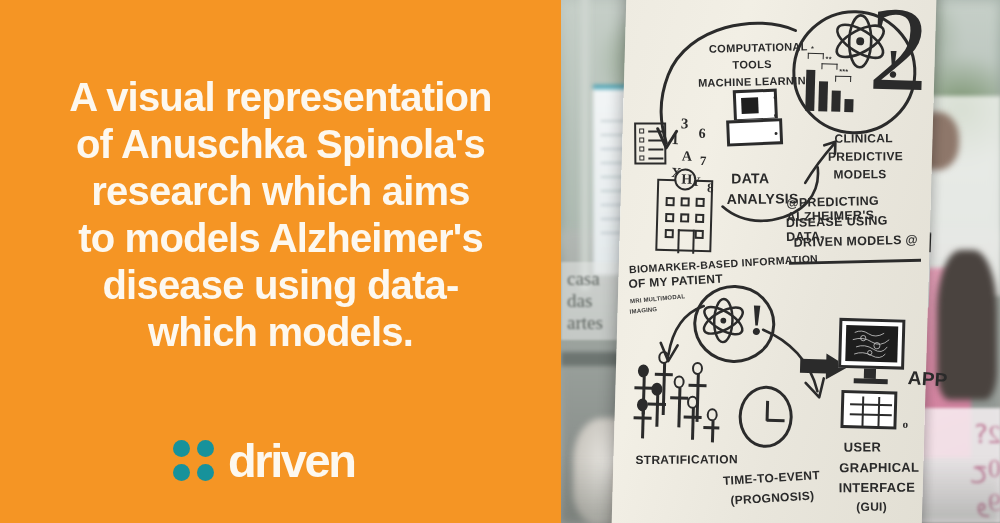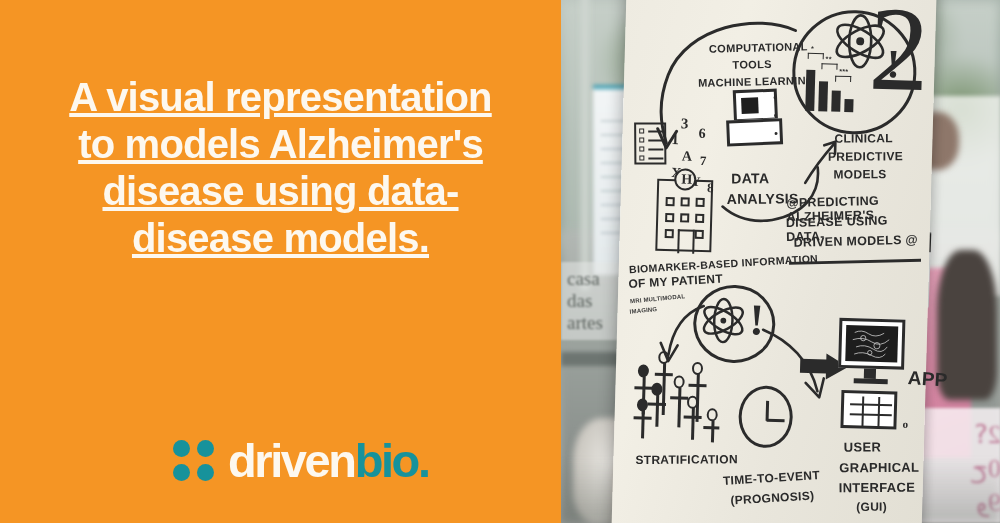--- a/index.html
+++ b/index.html
@@ -35,21 +35,21 @@
     top: 74px;
     width: 525px;
     text-align: center;
     color: #FDF8EF;
     font-family: "Liberation Sans", sans-serif;
     font-weight: bold;
     font-size: 40px;
     line-height: 47px;
     letter-spacing: -0.8px;
   }
-  .headline-line { display: block; white-space: nowrap; text-decoration: underline; }
+  .headline-line { display: block; white-space: nowrap; }
 
   
   .logo {
     position: absolute;
     left: 173px;
     top: 432px;
     display: flex;
     align-items: center;
     height: 56px;
   }
@@ -372,34 +372,35 @@
 </style>
 </head>
 <body>
 
 <div class="canvas">
 
   <div class="left-panel">
 
     <div class="headline">
       <span class="headline-line">A visual representation</span>
+      <span class="headline-line">of Anuschka Spinola's</span>
+      <span class="headline-line">research which aims</span>
       <span class="headline-line">to models Alzheimer's</span>
       <span class="headline-line">disease using data-</span>
-      <span class="headline-line">disease models.</span>
+      <span class="headline-line">which models.</span>
     </div>
 
     <div class="logo">
       <div class="logo-dots">
         <span class="logo-dot"></span>
         <span class="logo-dot"></span>
         <span class="logo-dot"></span>
         <span class="logo-dot"></span>
       </div>
       <span class="logo-word logo-hello">driven</span>
-        <span class="logo-word logo-bio">bio.</span>
     </div>
   </div>
 
   <div class="photo">
 
     <div class="bg-trees"></div>
     <div class="bg-floor"></div>
     <div class="bg-window-frame"></div>
     <div class="bg-poster-left"></div>
     <div class="bg-poster-left-lines"></div>

